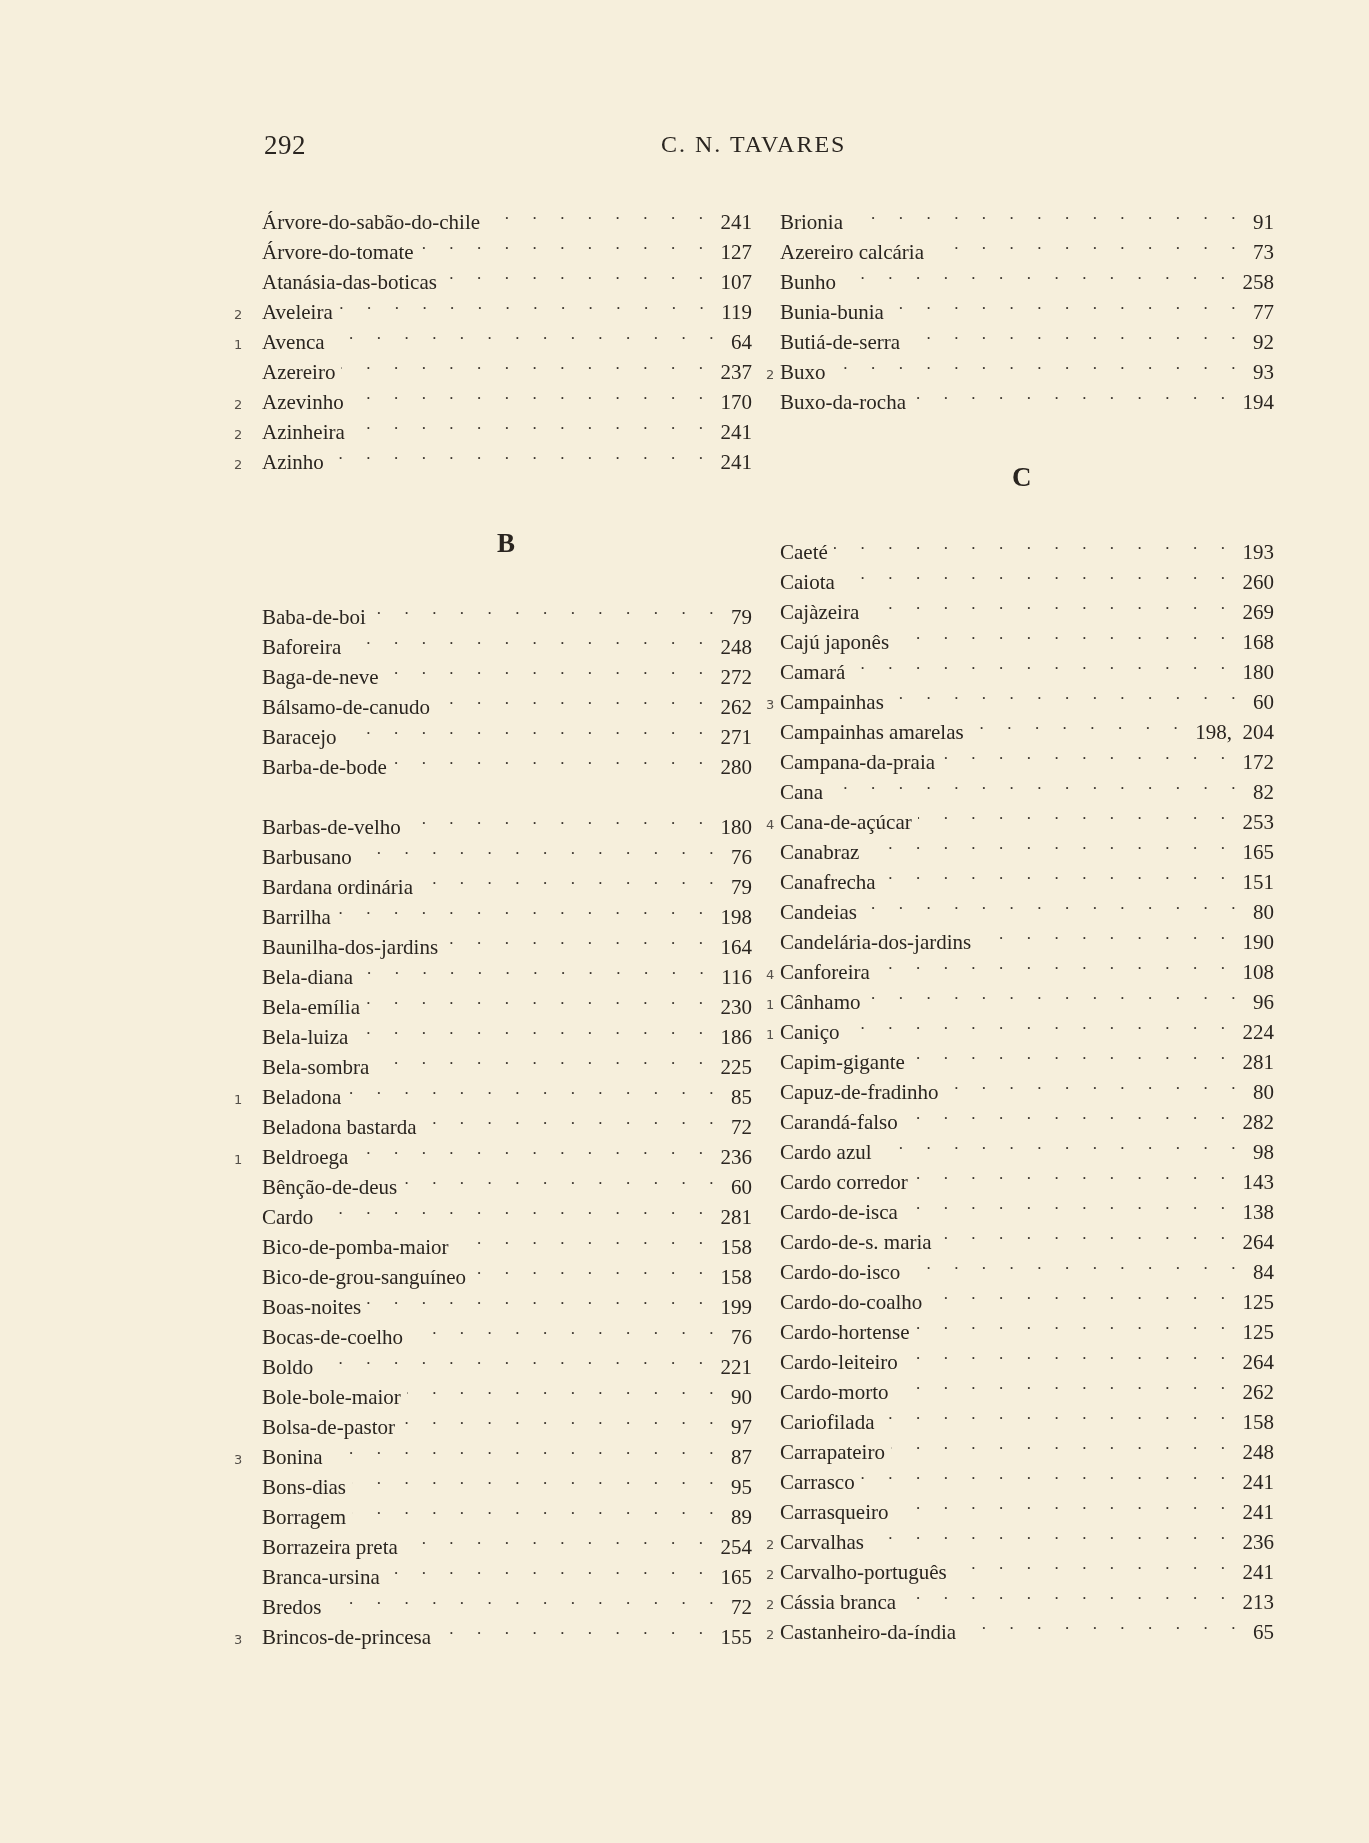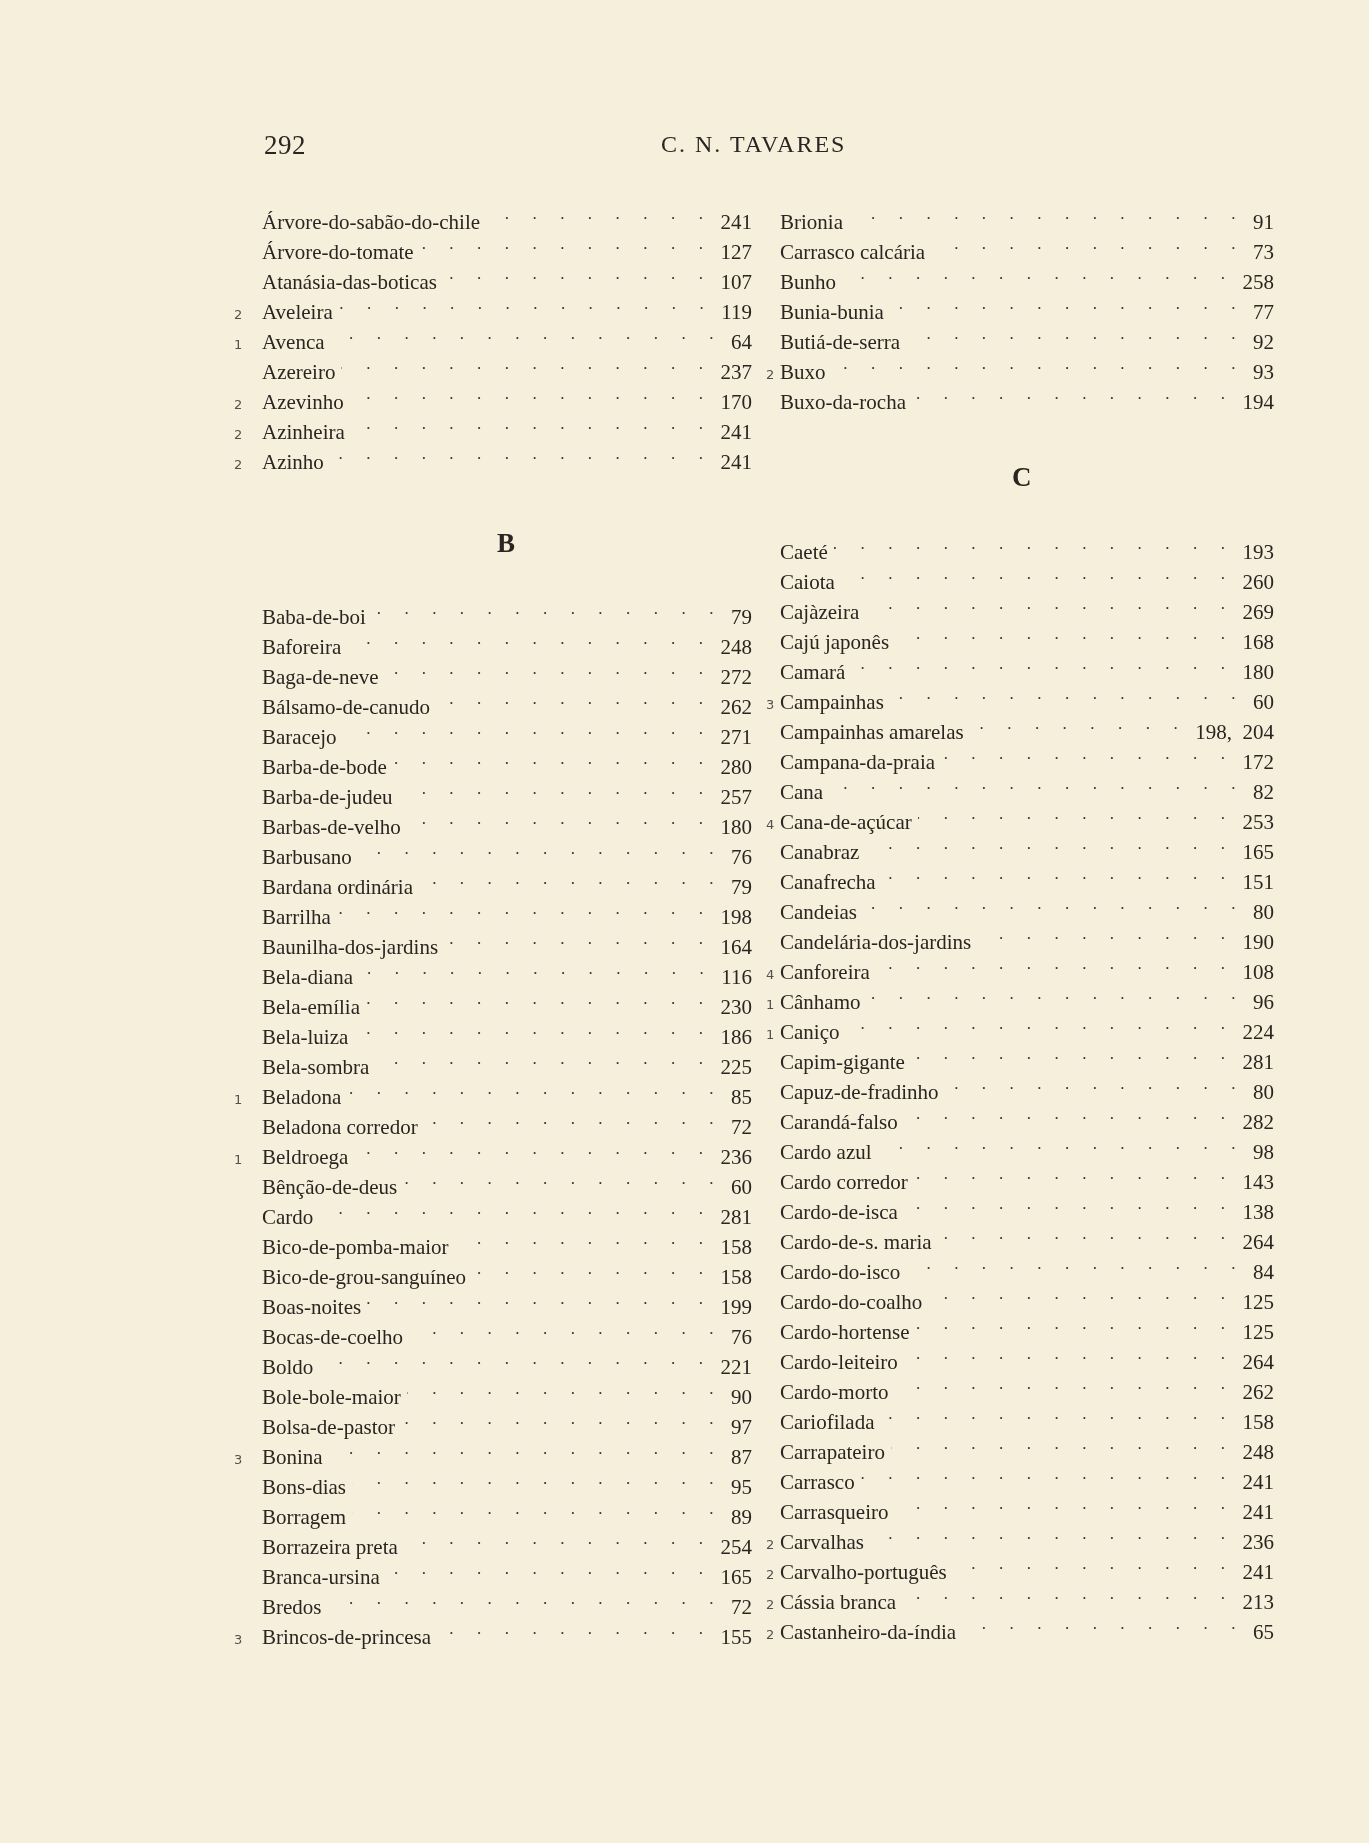--- a/index.html
+++ b/index.html
@@ -147,26 +147,20 @@
       <span class="name">Baracejo</span>
       <span class="leader"></span>
       <span class="pages">271</span>
     </div>
   <div class="row" style="top:744px">
       <span class="mark"></span>
       <span class="name">Barba-de-bode</span>
       <span class="leader"></span>
       <span class="pages">280</span>
     </div>
-  <div class="row" style="top:774px">
-      <span class="mark"></span>
-      <span class="name">Barba-de-judeu</span>
-      <span class="leader"></span>
-      <span class="pages">257</span>
-    </div>
   <div class="row" style="top:804px">
       <span class="mark"></span>
       <span class="name">Barbas-de-velho</span>
       <span class="leader"></span>
       <span class="pages">180</span>
     </div>
   <div class="row" style="top:834px">
       <span class="mark"></span>
       <span class="name">Barbusano</span>
       <span class="leader"></span>
@@ -215,21 +209,21 @@
       <span class="pages">225</span>
     </div>
   <div class="row" style="top:1074px">
       <span class="mark">1</span>
       <span class="name">Beladona</span>
       <span class="leader"></span>
       <span class="pages">85</span>
     </div>
   <div class="row" style="top:1104px">
       <span class="mark"></span>
-      <span class="name">Beladona corredor</span>
+      <span class="name">Beladona bastarda</span>
       <span class="leader"></span>
       <span class="pages">72</span>
     </div>
   <div class="row" style="top:1134px">
       <span class="mark">1</span>
       <span class="name">Beldroega</span>
       <span class="leader"></span>
       <span class="pages">236</span>
     </div>
   <div class="row" style="top:1164px">
@@ -332,21 +326,21 @@
 
 <div class="col right">
   <div class="row" style="top:199px">
       <span class="mark"></span>
       <span class="name">Brionia</span>
       <span class="leader"></span>
       <span class="pages">91</span>
     </div>
   <div class="row" style="top:229px">
       <span class="mark"></span>
-      <span class="name">Carrasco calcária</span>
+      <span class="name">Azereiro calcária</span>
       <span class="leader"></span>
       <span class="pages">73</span>
     </div>
   <div class="row" style="top:259px">
       <span class="mark"></span>
       <span class="name">Bunho</span>
       <span class="leader"></span>
       <span class="pages">258</span>
     </div>
   <div class="row" style="top:289px">

